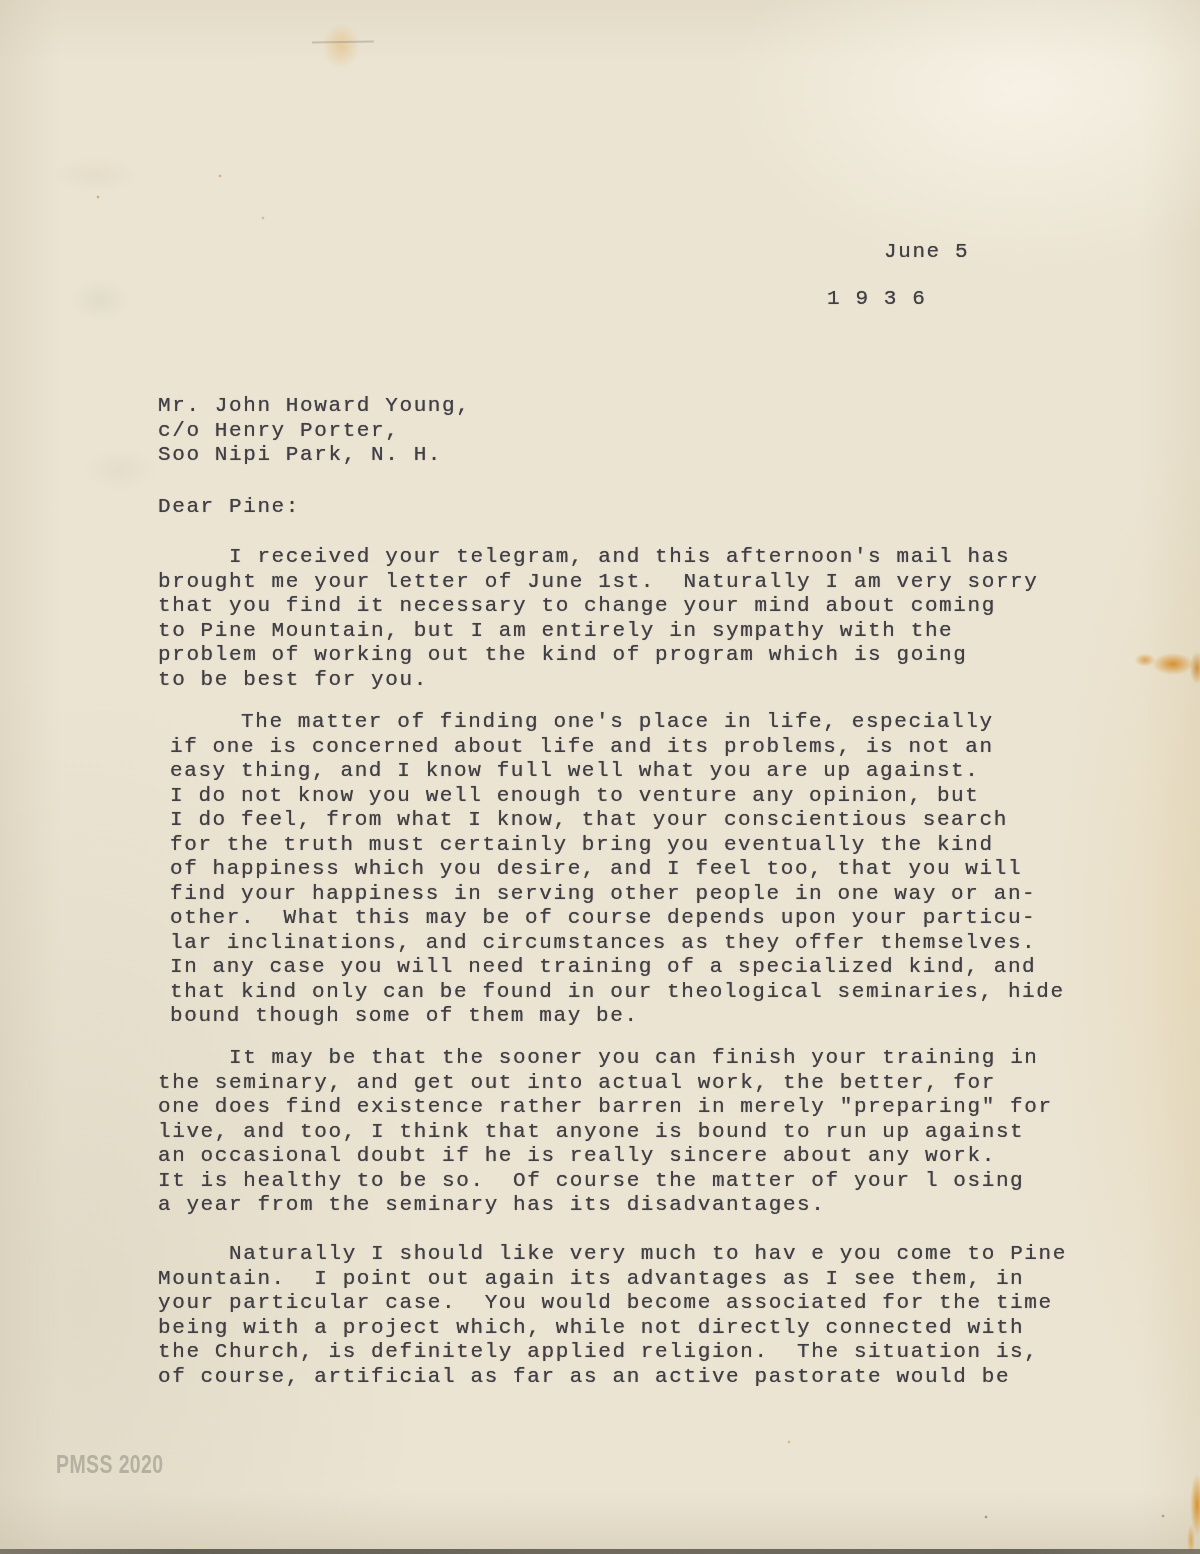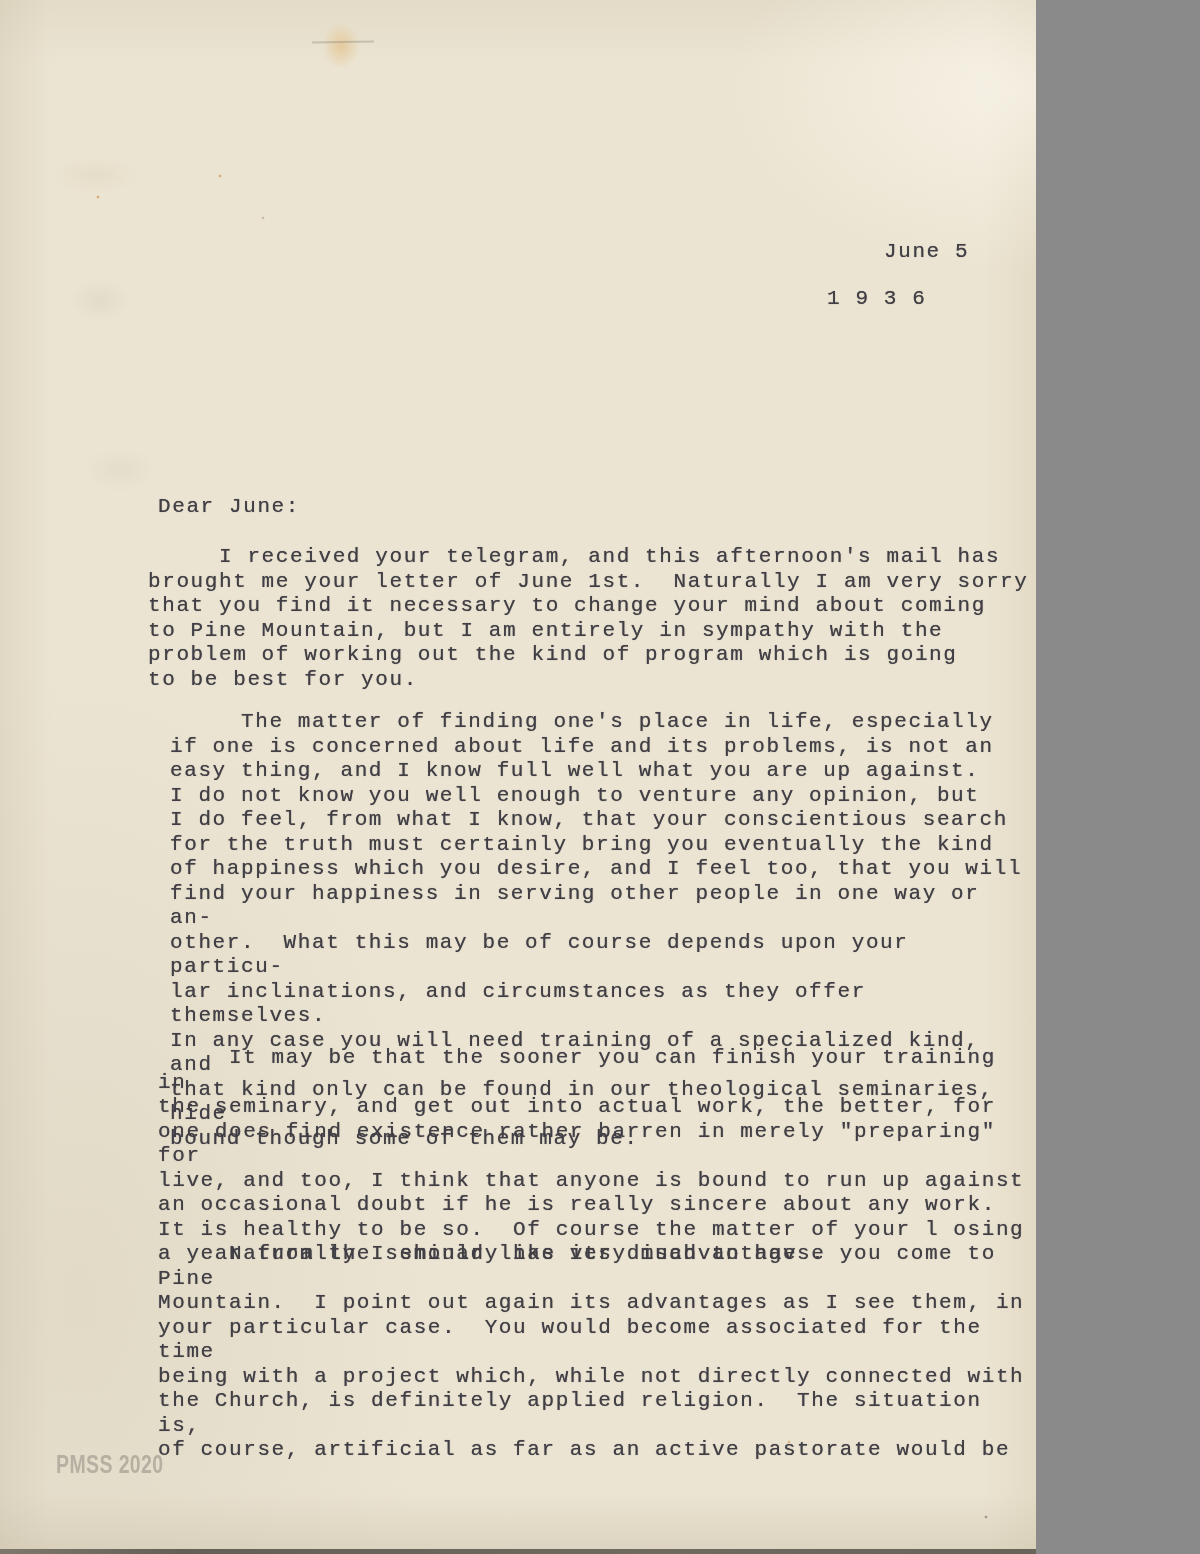--- a/index.html
+++ b/index.html
@@ -3,21 +3,21 @@
 <meta charset="utf-8">
 <style>
   html,body{margin:0;padding:0;}
   body{
     width:1200px;height:1554px;
     font-family:"Liberation Mono","DejaVu Sans Mono",monospace;
     background:#8a8a8a;
   }
   .page{
     position:relative;
-    width:1036px;height:1554px;
+    width:1200px;height:1554px;
     background:
       radial-gradient(ellipse 420px 260px at 1020px 90px, rgba(255,252,244,0.55), rgba(255,252,244,0) 70%),
       radial-gradient(ellipse 200px 700px at 1200px 950px, rgba(229,205,158,0.30), rgba(229,205,158,0) 75%),
       radial-gradient(ellipse 500px 900px at 80px 1300px, rgba(196,188,166,0.25), rgba(196,188,166,0) 70%),
       linear-gradient(to right, rgba(203,194,170,0.35), rgba(203,194,170,0) 5%, rgba(203,194,170,0) 95%, rgba(210,198,168,0.30)),
       linear-gradient(to bottom, rgba(208,199,176,0.30), rgba(208,199,176,0) 4%, rgba(208,199,176,0) 96%, rgba(190,180,156,0.35)),
       #ebe4d2;
     overflow:hidden;
   }
   
@@ -59,21 +59,21 @@
     font-family:"Liberation Mono","DejaVu Sans Mono",monospace;
     font-size:21px;line-height:24.5px;letter-spacing:1.6px;
     color:#413f45;
     text-shadow:0 0 0.8px rgba(58,57,63,0.75);
     white-space:pre-wrap;
   }
   .date-line1{left:884px;top:240px;}
   .date-line2{left:827px;top:287px;}
   .recipient{left:158px;top:394px;}
   .salutation{left:158px;top:495px;}
-  .para-1{left:148px;top:545px;}
+  .para-1{left:158px;top:545px;}
   .para-2{left:170px;top:710px;}
   .para-3{left:158px;top:1046px;}
   .para-4{left:158px;top:1242px;}
   .watermark{
     position:absolute;left:56px;top:1450px;z-index:2;
     font-family:"Liberation Sans","DejaVu Sans",sans-serif;
     font-size:25px;font-weight:bold;letter-spacing:0.5px;
     color:#b6b0a2;
     transform:scaleX(0.78);transform-origin:left top;
   }
@@ -83,22 +83,25 @@
 
 <div class="page">
 
   <div class="stains"></div>
   <div class="tape-line"></div>
 
   <div class="typewriter date-line1">June 5</div>
 
   <div class="typewriter date-line2">1 9 3 6</div>
 
+  <div class="typewriter recipient">Mr. John Howard Young,
+c/o Henry Porter,
+Soo Nipi Park, N. H.</div>
 
-  <div class="typewriter salutation">Dear June:</div>
+  <div class="typewriter salutation">Dear Pine:</div>
 
   <div class="typewriter para-1">     I received your telegram, and this afternoon's mail has
 brought me your letter of June 1st.  Naturally I am very sorry
 that you find it necessary to change your mind about coming
 to Pine Mountain, but I am entirely in sympathy with the
 problem of working out the kind of program which is going
 to be best for you.</div>
 
   <div class="typewriter para-2">     The matter of finding one's place in life, especially
 if one is concerned about life and its problems, is not an

